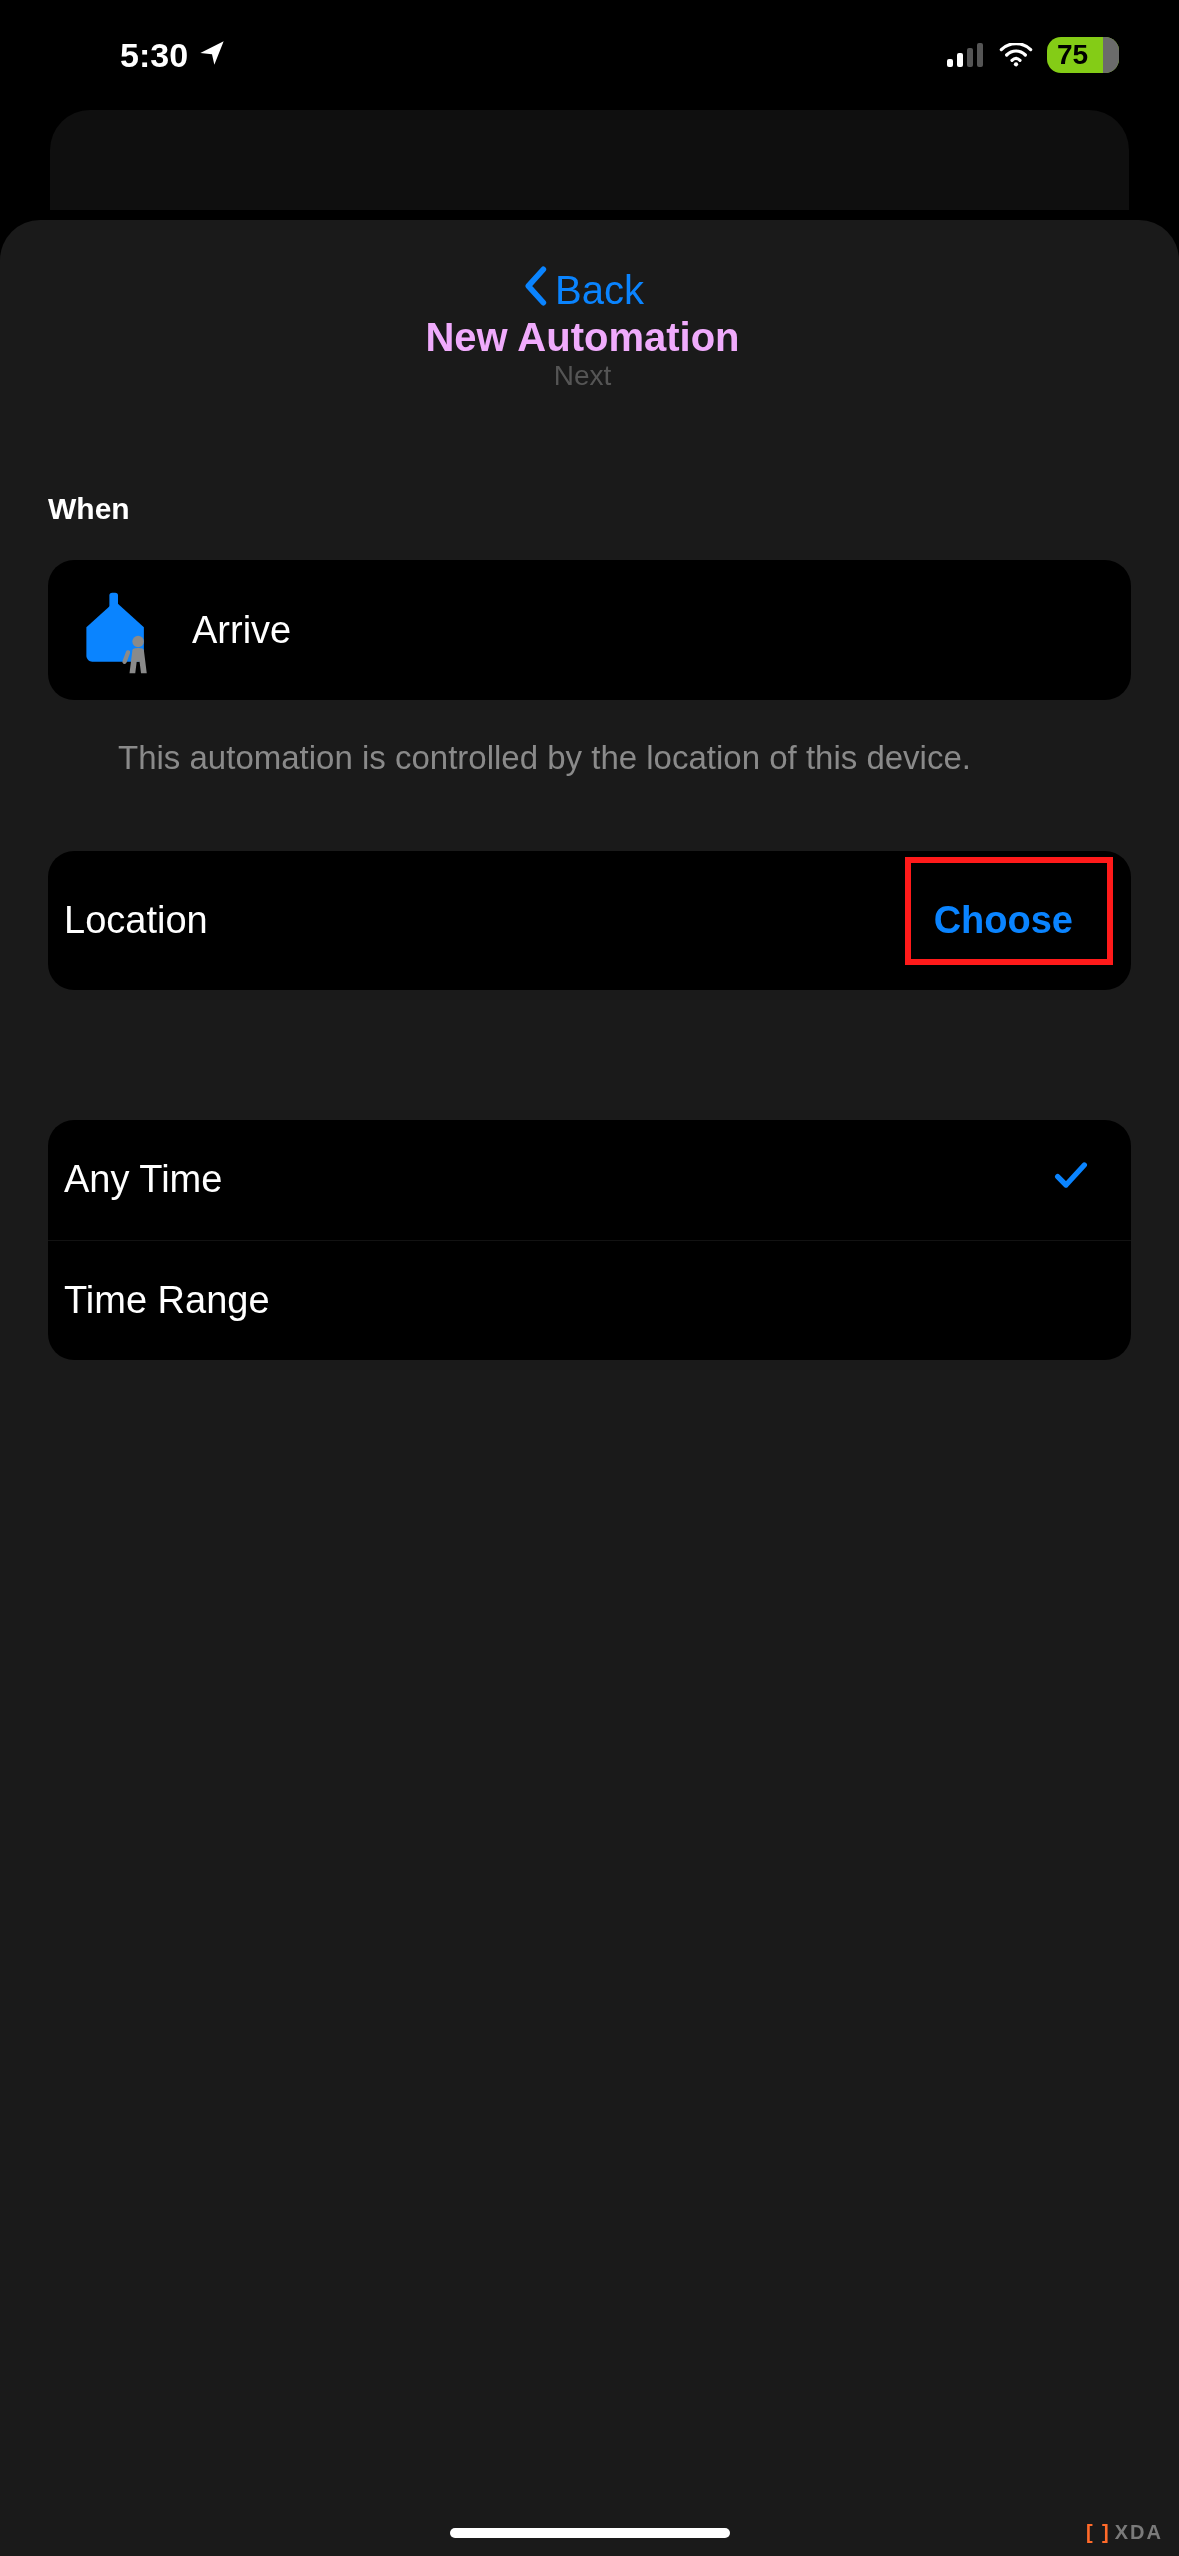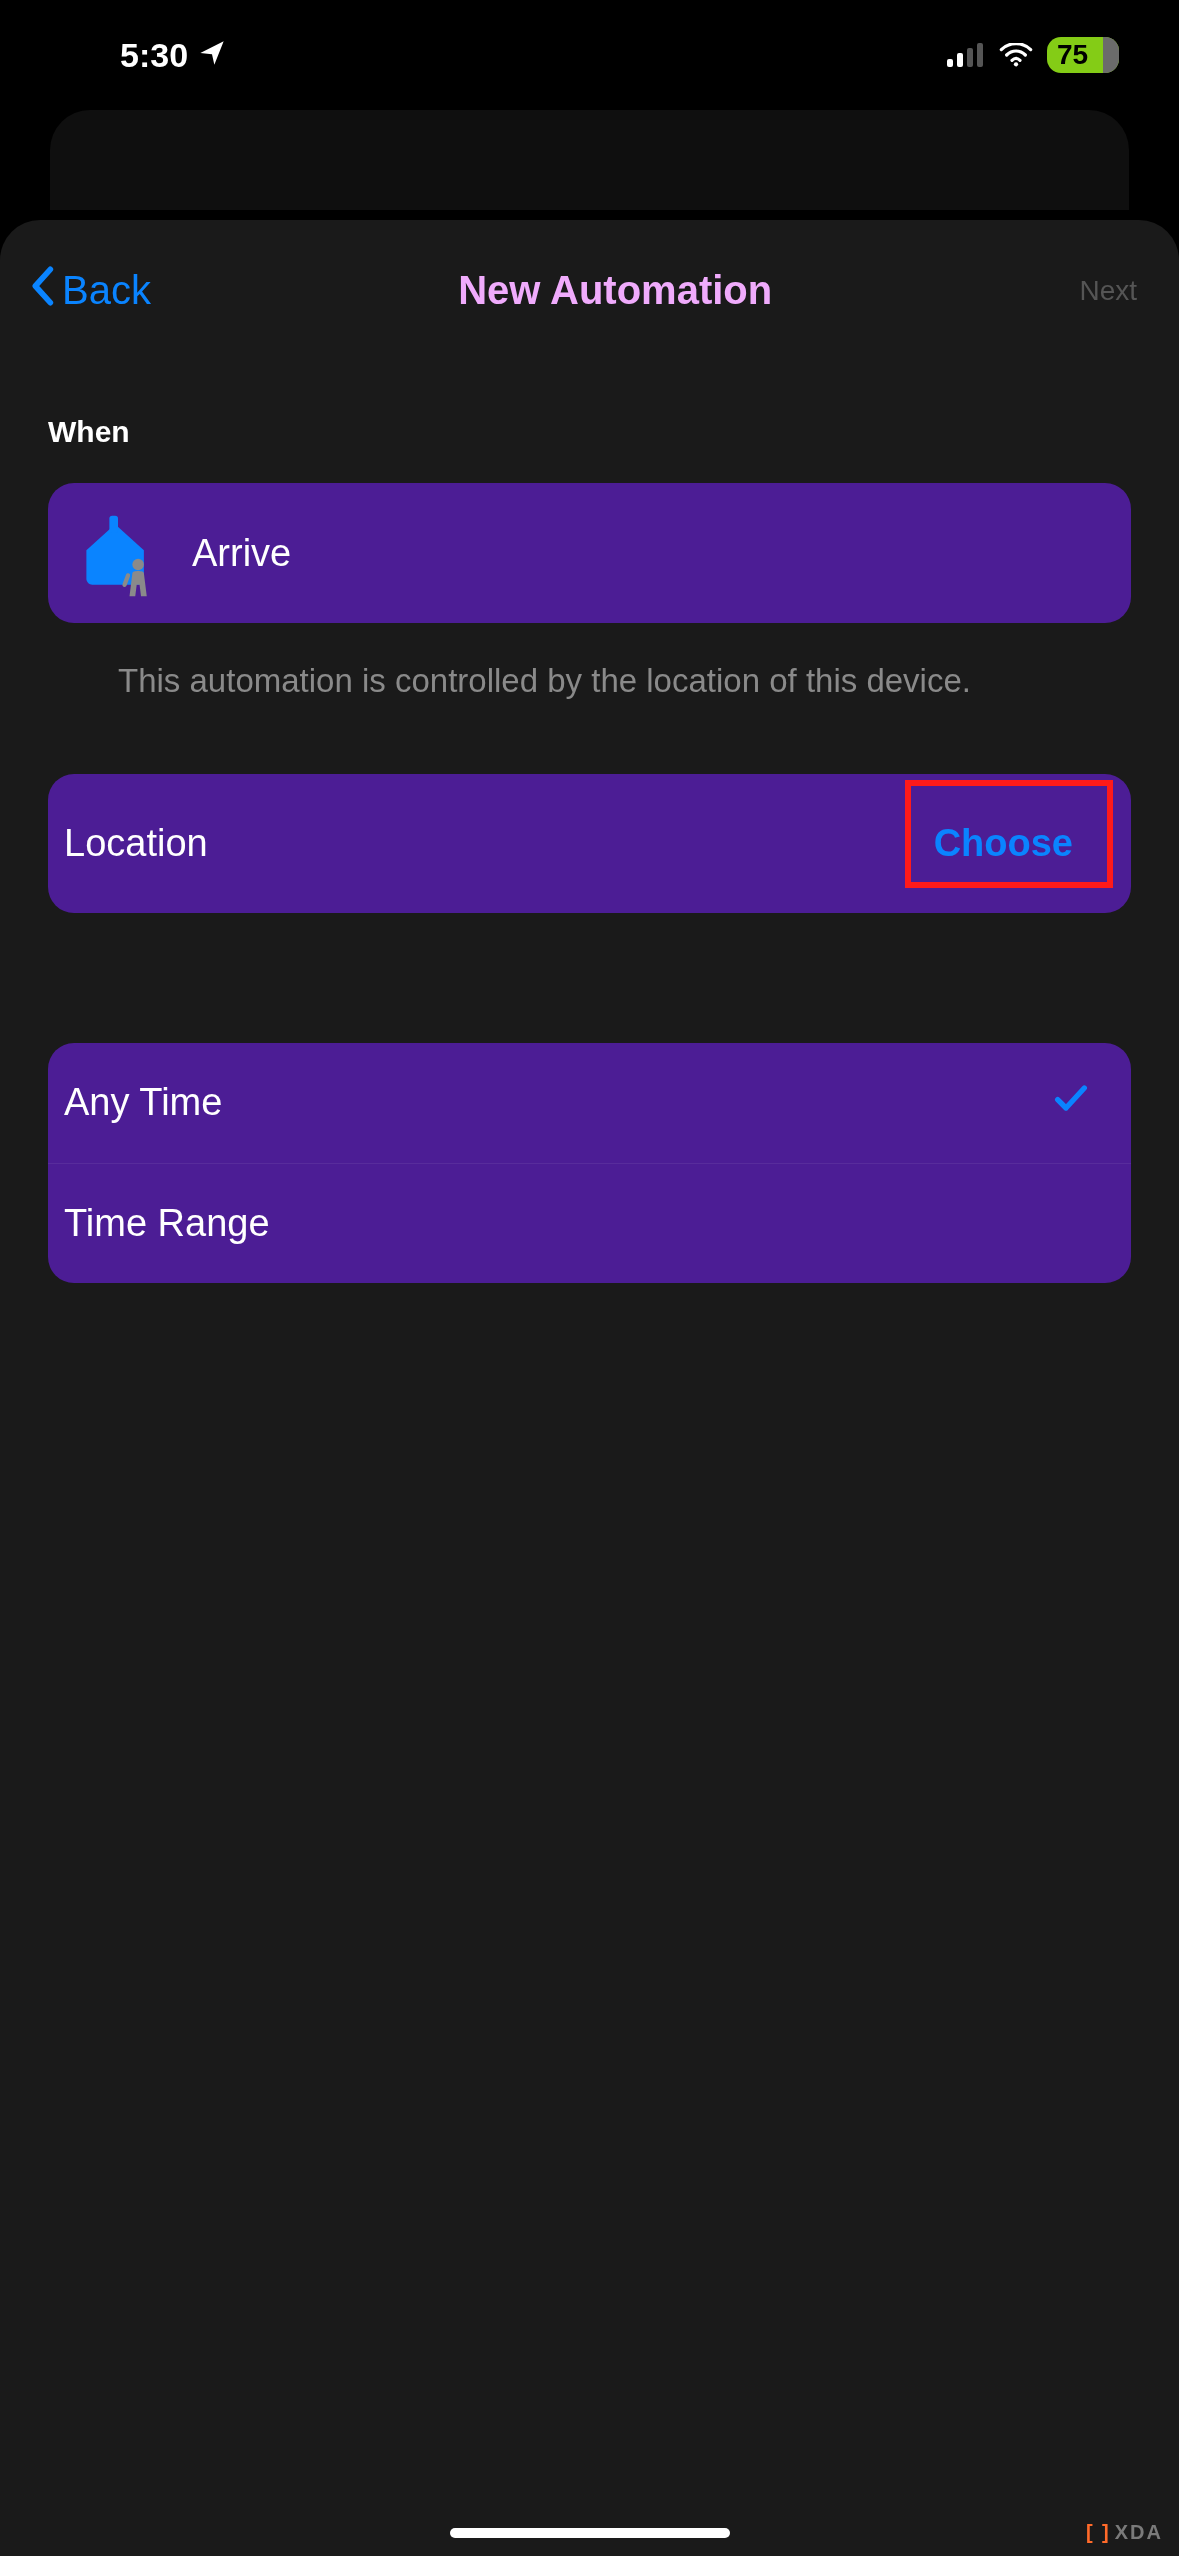--- a/index.html
+++ b/index.html
@@ -59,20 +59,21 @@
     bottom: 0;
     background: #1a1a1a;
     border-radius: 40px 40px 0 0;
     padding: 0 0 0 0;
   }
   .nav-bar {
     display: flex;
     align-items: center;
     justify-content: space-between;
     padding: 46px 42px 40px 28px;
+    flex-direction: column;
   }
   .nav-back {
     display: flex;
     align-items: center;
     gap: 6px;
     color: #0a84ff;
     font-size: 40px;
     font-weight: 400;
   }
   .nav-title {
@@ -86,21 +87,21 @@
     font-weight: 400;
   }
   .content { padding: 0 48px; }
   .section-header {
     font-size: 30px;
     font-weight: 700;
     margin: 60px 0 34px 0;
     color: #fff;
   }
   .cell-group {
-    background: #4c1d95;
+    background: #000000;
     border-radius: 26px;
     overflow: hidden;
   }
   .cell {
     display: flex;
     align-items: center;
     justify-content: space-between;
     padding: 34px 40px 34px 16px;
     font-size: 38px;
     color: #fff;

